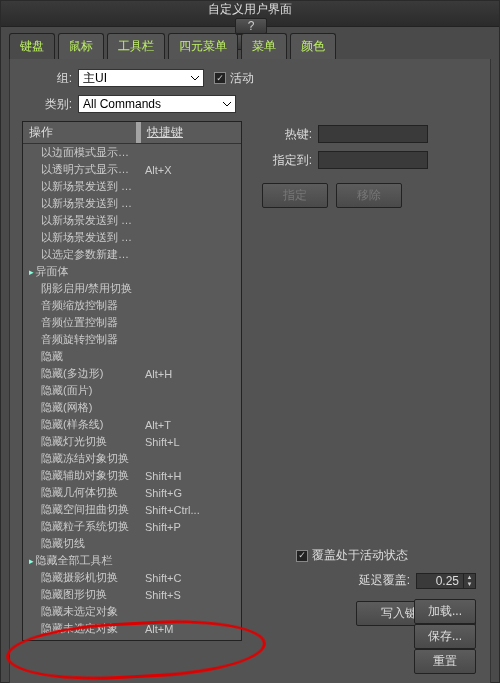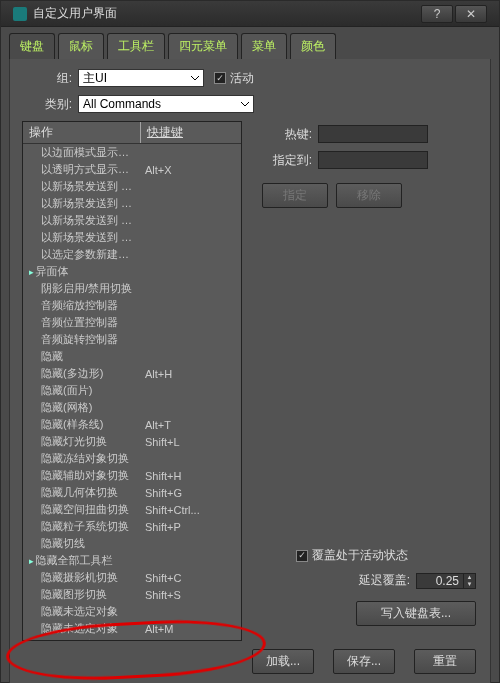--- a/index.html
+++ b/index.html
@@ -4,22 +4,22 @@
 <style>
   * { box-sizing: border-box; font-family: "Microsoft YaHei", "SimSun", sans-serif; }
   body { margin:0; background:#fff; }
   .window {
     width:500px; height:683px; background:#4a4a4a;
     border:1px solid #2a2a2a; position:relative;
   }
   .titlebar {
     height:26px;
     background:linear-gradient(#3a3a3a,#2b2b2b);
-    color:#ddd; display:flex; align-items:center; padding:0 12px;
-    font-size:12px; border-bottom:1px solid #222;
+    color:#ddd; display:flex; align-items:center; padding:0 4px;
+    font-size:12px; border-bottom:1px solid #222;flex-direction:column;
   }
   .title-app-icon { width:14px; height:14px; margin-right:6px; background:#1a7a7a; border-radius:2px;}
   .title-spacer { flex:1; }
   .title-btn { width:32px; height:18px; display:flex; align-items:center; justify-content:center; color:#ccc; font-size:12px; margin-left:2px; background:linear-gradient(#555,#3a3a3a); border:1px solid #222; border-radius:2px;}
 
   .tabbar {
     display:flex; gap:3px; padding:6px 8px 0 8px;
     font-size:12px;
   }
   .tab {
@@ -49,21 +49,21 @@
   
   .main-cols { display:flex; gap:20px; margin-top:4px;}
   .left-col { width:220px;}
   .right-col { flex:1; padding-top:4px;}
 
   .list-container {
     width:100%; height:520px; background:#5a5a5a; border:1px solid #222;
     overflow:hidden; position:relative;
   }
   .list-head { display:flex; background:#5a5a5a; border-bottom:1px solid #333; font-size:12px; color:#ddd;}
-  .list-head .col1 { width:118px; padding:2px 6px; border-right:1px solid #a3a3a3;}
+  .list-head .col1 { width:118px; padding:2px 6px; border-right:5px solid #a3a3a3;}
   .list-head .col2 { width:60px; padding:2px 6px;text-decoration:underline;}
   .list-body { max-height:496px; overflow:auto;}
   .list-body::-webkit-scrollbar{width:16px;background:#4a4a4a;}
   .list-body::-webkit-scrollbar-thumb{background:#6a6a6a;border:1px solid #333;}
   .list-row { display:flex; font-size:11px; color:#ccc; height:17px; align-items:center;}
   .list-row .c1 { width:118px; padding:0 2px 0 18px; white-space:nowrap; overflow:hidden; text-overflow:ellipsis;}
   .list-row .c1.group { padding-left:6px; }
   .list-row .c1.group::before { content:"▸"; color:#8fd; margin-right:2px; font-size:9px;}
   .list-row .c2 { width:60px; padding:0 4px; white-space:nowrap;}
 
@@ -77,21 +77,21 @@
   .btn.disabled { color:#777; }
   .btn-row { display:flex; gap:8px; margin-top:14px;}
   .btn-row .btn { flex:1;}
 
   .spinner { display:flex; align-items:center;}
   .spinner .val { width:48px; height:16px; background:#3a3a3a;border:1px solid #222;text-align:right;padding:0 4px;color:#ddd;font-size:12px;}
   .spinner .arrows { width:12px;height:16px;background:#3a3a3a;border:1px solid #222;border-left:none;display:flex;flex-direction:column;}
   .spinner .arrows span{flex:1;font-size:6px;color:#ccc;display:flex;align-items:center;justify-content:center;}
 
   .bottom-btns {
-    position:absolute; bottom:12px; right:14px; display:flex; gap:19px;
+    position:absolute; bottom:12px; right:14px; display:flex; gap:0;flex-direction:column;
   }
   .bottom-btns .btn { width:62px;}
   .right-bottom-block{position:absolute;bottom:60px;right:14px;width:180px;}
 
   .red-circle {
     position:absolute; pointer-events:none;
     left:-4px; top:563px; width:260px; height:56px;
     border:3px solid #d00; border-radius:50%/60%;
     transform:rotate(-3deg);
   }
@@ -128,21 +128,21 @@
           </svg>
       </div>
       <div class="checkbox">
         <span class="box">✓</span>
         <span>活动</span>
       </div>
     </div>
 
     <div class="row">
       <span class="lbl">类别:</span>
-      <div class="combo" style="width:176px">
+      <div class="combo" style="width:158px">
         <span>All Commands</span>
         <svg width="8" height="8">
             <path d="M0 2 L4 6 L8 2" stroke="#000" fill="none"></path>
           </svg>
       </div>
     </div>
 
     <div class="main-cols">
       <div class="left-col">
         <div class="list-container">

